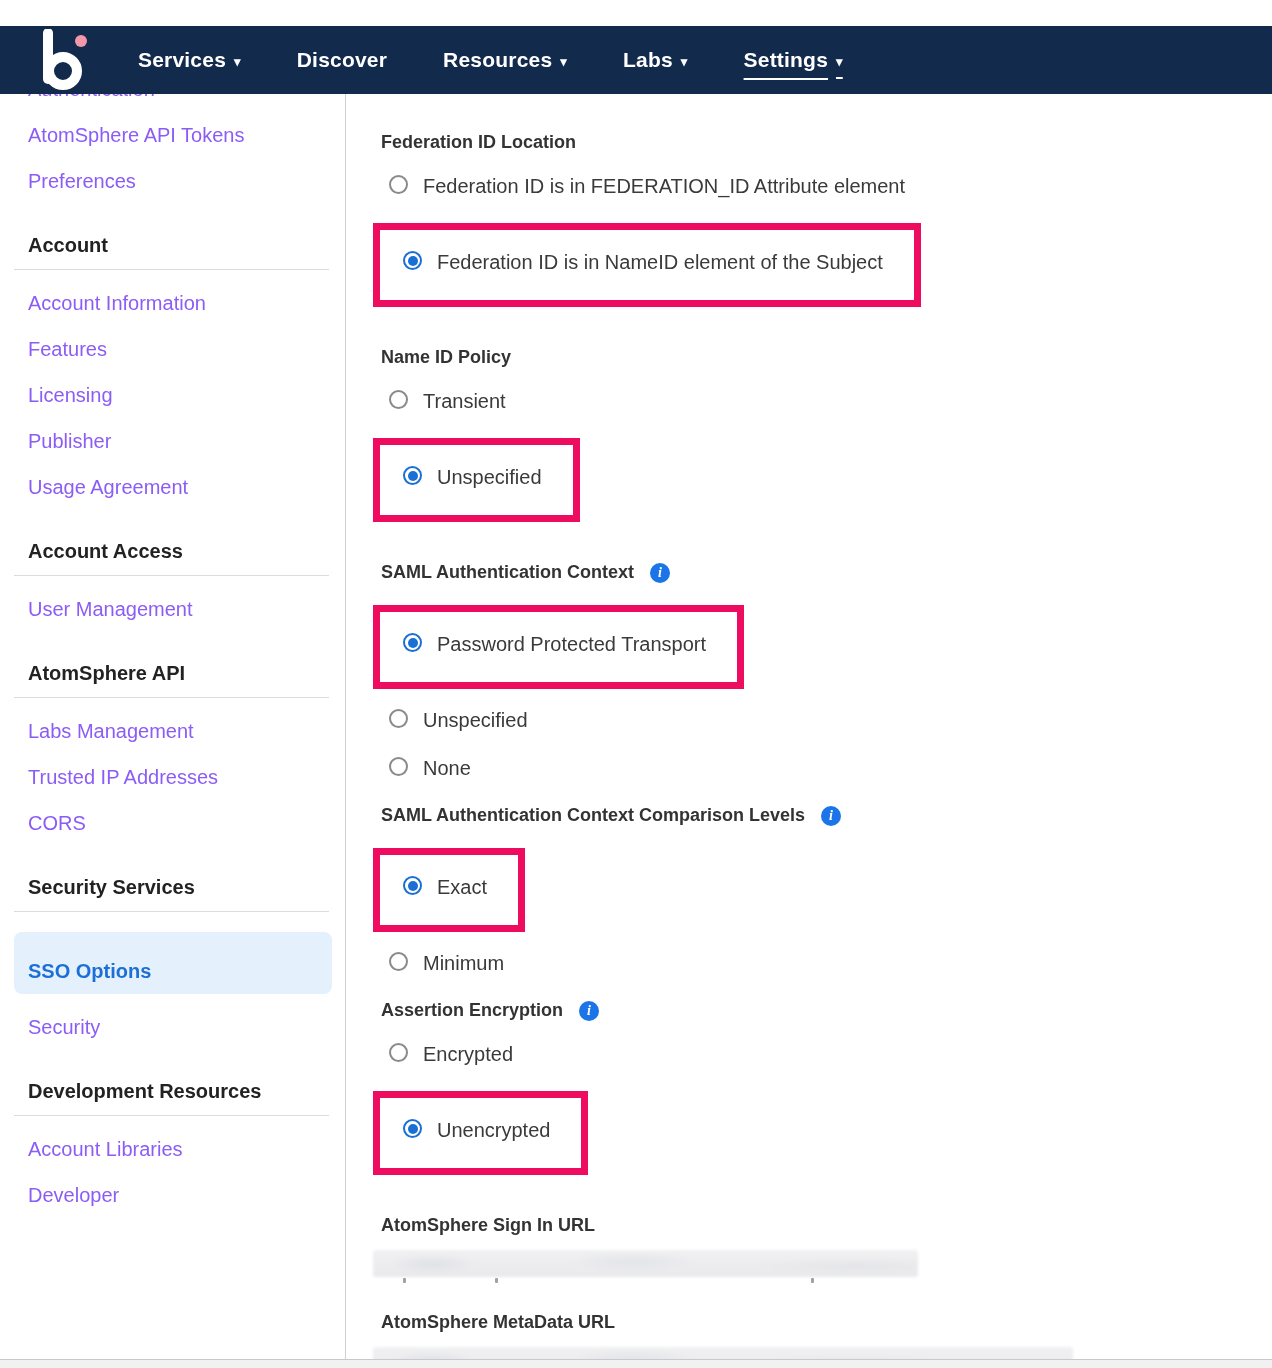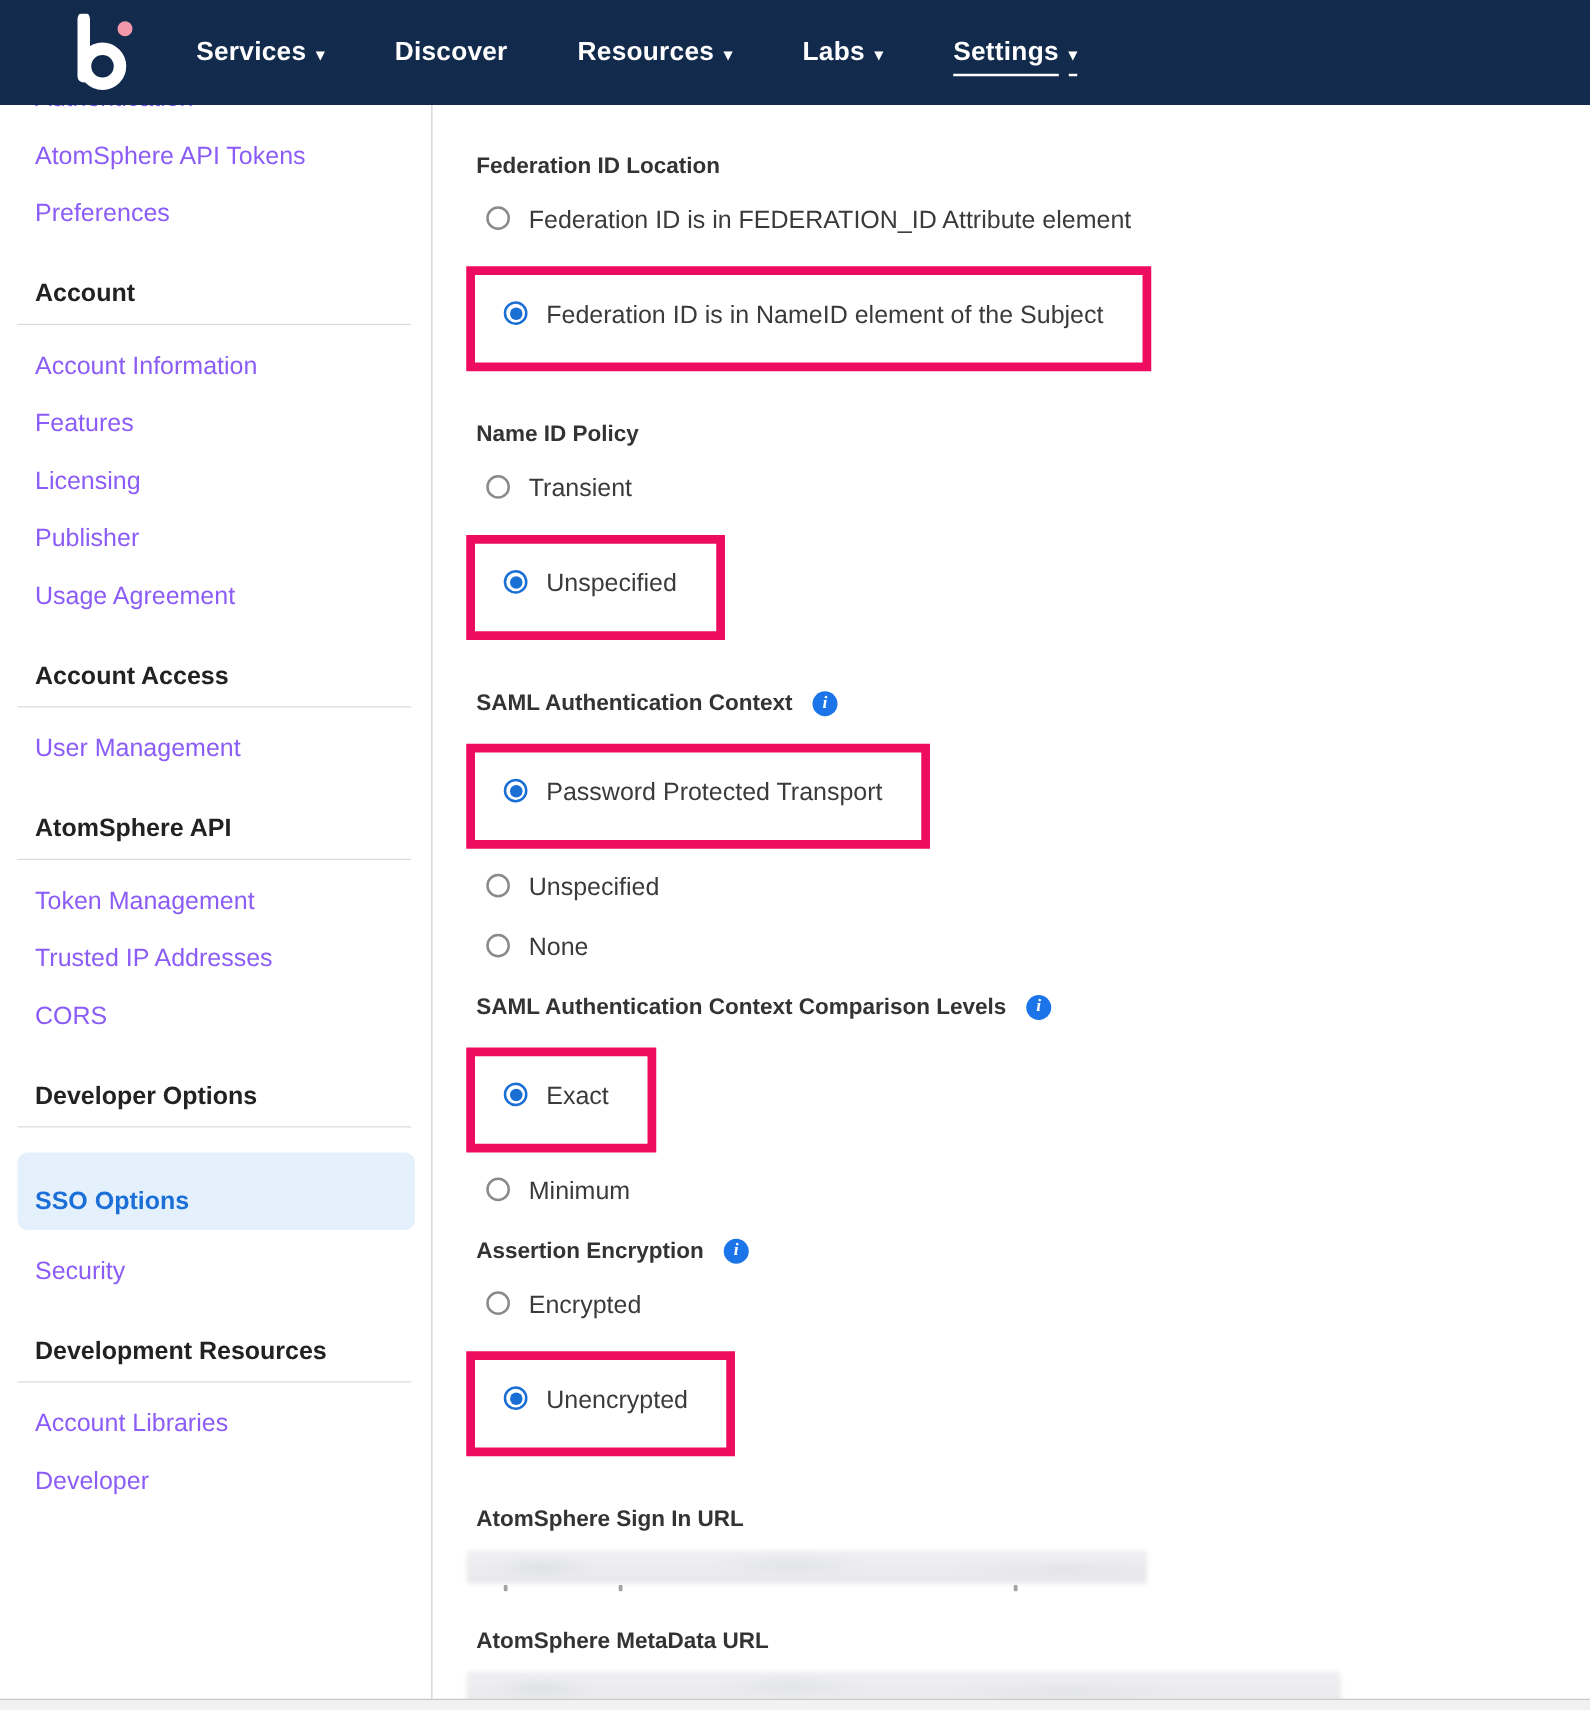--- a/index.html
+++ b/index.html
@@ -6,22 +6,22 @@
     --hl:#ED0C5F; --nav:#122A4C; --blue:#1A6FD4; --link:#1D6FD8;
     --txt:#3A3A3A; --head:#333333; --savebg:#16355D;
   }
   *{box-sizing:border-box}
   html,body{margin:0;padding:0}
   body{
     width:1272px;height:1368px;overflow:hidden;background:#fff;
     font-family:"Liberation Sans", sans-serif;position:relative;
   }
   
-  .nav{height:84px;background:var(--nav);display:flex;align-items:center;
-       padding-left:57px;position:relative;z-index:5;}
+  .nav{height:68px;background:var(--nav);display:flex;align-items:center;
+       padding-left:38px;position:relative;z-index:5;margin-top:26px;}
   .logo{margin-right:48px;flex:none;display:block}
   .nav-menu{display:flex;align-items:center;gap:56px}
   .nav-item{color:#fff;font-weight:700;font-size:21px;display:inline-flex;
             align-items:center;gap:8px;cursor:pointer;letter-spacing:.2px}
   .nav-item .caret{font-size:13px;margin-top:3px}
   .nav-item.active{text-decoration:underline;text-underline-offset:11px;
                    text-decoration-thickness:2px}
   
   .layout{display:flex;height:1278px;align-items:stretch}
   .sidebar{width:346px;flex:none;border-right:1px solid #cfcfcf;
@@ -120,24 +120,24 @@
       <div class="sidebar-item">Account Information</div>
       <div class="sidebar-item">Features</div>
       <div class="sidebar-item">Licensing</div>
       <div class="sidebar-item">Publisher</div>
       <div class="sidebar-item">Usage Agreement</div>
       <div class="sb-heading">Account Access</div>
       <hr class="sb-divider">
       <div class="sidebar-item">User Management</div>
       <div class="sb-heading">AtomSphere API</div>
       <hr class="sb-divider">
-      <div class="sidebar-item">Token Management</div>
+      <div class="sidebar-item">Labs Management</div>
       <div class="sidebar-item">Trusted IP Addresses</div>
       <div class="sidebar-item">CORS</div>
-      <div class="sb-heading">Developer Options</div>
+      <div class="sb-heading">Security Services</div>
       <hr class="sb-divider">
       <div class="sidebar-item active">SSO Options</div>
       <div class="sidebar-item">Security</div>
       <div class="sb-heading">Development Resources</div>
       <hr class="sb-divider">
       <div class="sidebar-item">Account Libraries</div>
       <div class="sidebar-item">Developer</div>
     </aside>
 
   <main class="main">

